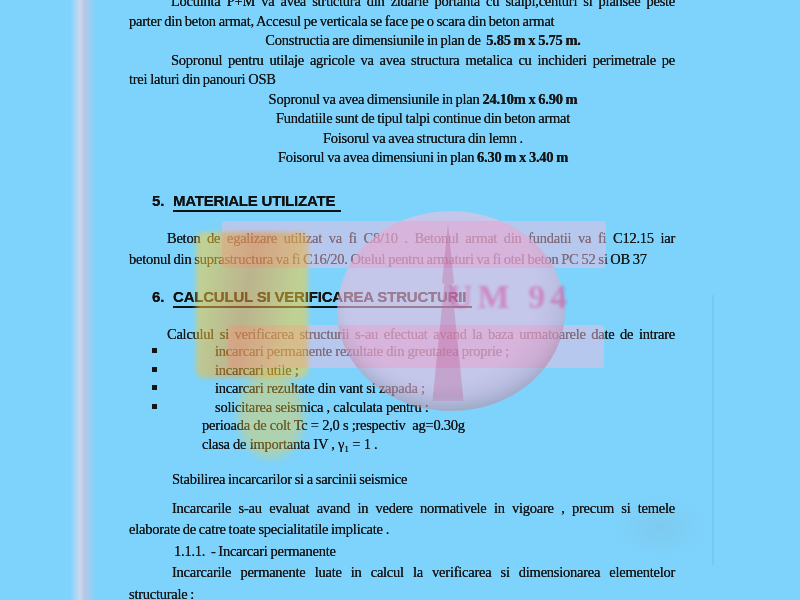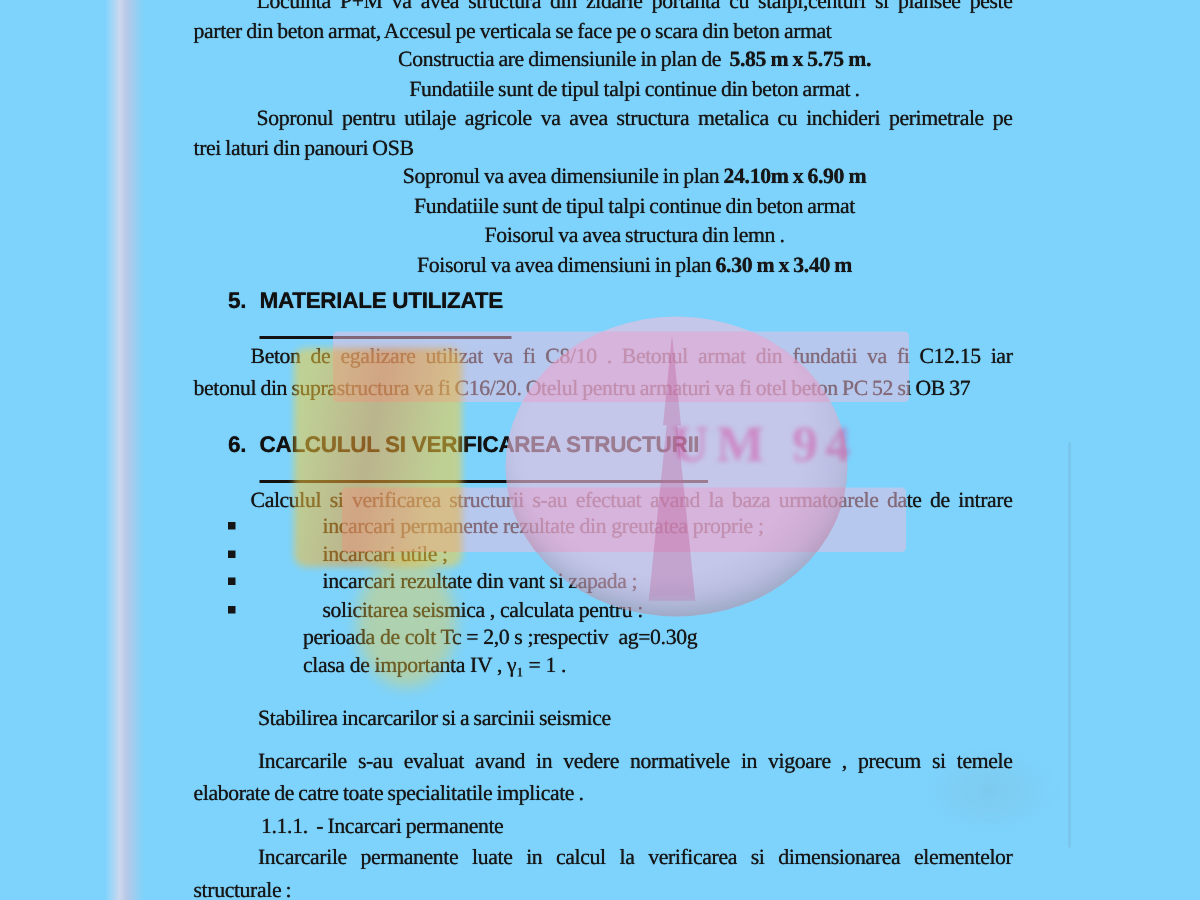--- a/index.html
+++ b/index.html
@@ -43,21 +43,21 @@
   .ctxt{margin-left:52px;display:block;text-shadow:0 0 0.5px currentColor;white-space:pre-wrap;}
   .stab{top:469px;line-height:20px;}
   .closing{top:498px;line-height:21.4px;}
   .heading{
     position:absolute;left:152px;
     font-family:"Liberation Sans","DejaVu Sans",sans-serif;
     font-weight:bold;font-size:15px;letter-spacing:-0.2px;color:#111;
     text-shadow:0 0 0.5px currentColor;
   }
   .hnum{display:inline-block;width:21px;}
-  .htitle{border-bottom:2.4px solid #121212;padding-bottom:15px;padding-right:6px;}
+  .htitle{border-bottom:2.4px solid #121212;padding-bottom:1px;padding-right:6px;}
   .h5{top:192px;}
   .h6{top:288px;}
   
   .stamp{position:absolute;inset:0;z-index:2;pointer-events:none;}
   .stamp > *{position:absolute;mix-blend-mode:multiply;}
   .stamp-circle{
     left:337px;top:211px;width:228px;height:200px;border-radius:50%;
     background:radial-gradient(ellipse at 45% 38%, var(--stamp-pink,#f0bede) 0%, var(--stamp-pink,#f0bede) 55%, #d9a8c8 78%, #cdb3bf 90%, rgba(255,255,255,0) 100%);
     opacity:.62;
     box-shadow:inset 0 -14px 18px -10px rgba(110,100,105,0.55);
@@ -90,21 +90,20 @@
   <div class="edge-strip"></div>
   <div class="right-line"></div>
   <div class="smudge"></div>
 
   <div class="textlayer">
 
     <div class="block top-block">
       <div class="line ind j"><span>Locuinta P+M va avea structura din zidarie portanta  cu stalpi,centuri  si plansee peste</span></div>
       <div class="line"><span>parter din beton armat, Accesul pe verticala se face pe o scara din beton armat</span></div>
       <div class="line ind"><span>Constructia are dimensiunile in plan de  </span><b class="bb">5.85 m x 5.75 m.</b></div>
-      <div class="line ind"><span>Fundatiile sunt de tipul talpi continue din beton armat .</span></div>
       <div class="line ind j"><span>Sopronul pentru utilaje agricole va avea structura metalica cu inchideri perimetrale pe</span></div>
       <div class="line"><span>trei laturi din panouri OSB</span></div>
       <div class="line ind"><span>Sopronul va avea dimensiunile in plan </span><b class="bb">24.10m x 6.90 m</b></div>
       <div class="line ind"><span>Fundatiile sunt de tipul talpi continue din beton armat</span></div>
       <div class="line ind"><span>Foisorul va avea structura din lemn .</span></div>
       <div class="line ind"><span>Foisorul va avea dimensiuni in plan </span><b class="bb">6.30 m x 3.40 m</b></div>
     </div>
 
     <div class="heading h5">
       <span class="hnum">5.</span><span class="htitle">MATERIALE UTILIZATE</span>

